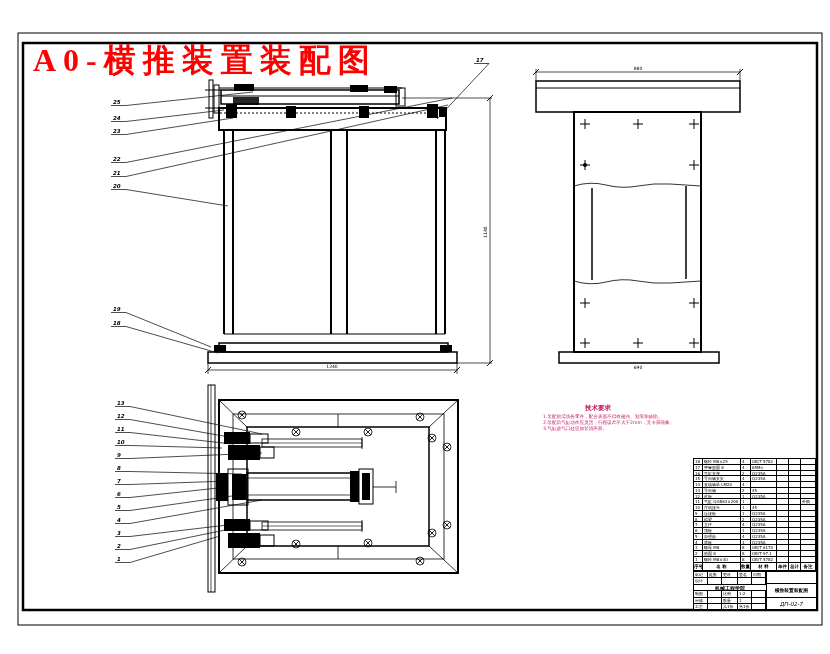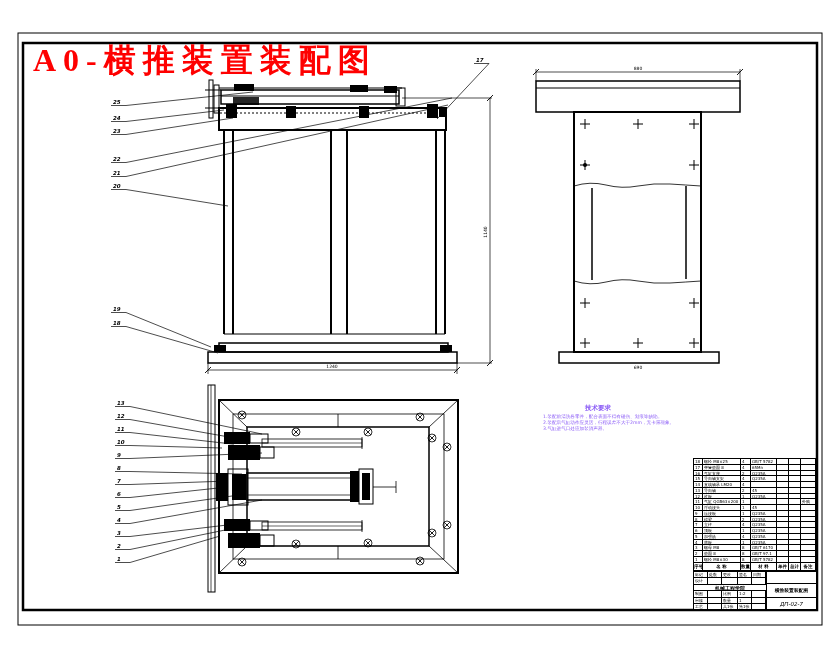--- a/index.html
+++ b/index.html
@@ -4,21 +4,21 @@
 <style>
   * { margin:0; padding:0; box-sizing:border-box; }
   html,body { background:#fff; }
   #sheet { position:relative; width:830px; height:654px; background:#fff; overflow:hidden;
            font-family:"DejaVu Sans", sans-serif; }
   #cad { position:absolute; left:0; top:0; }
   #main-title { position:absolute; left:33px; top:44px; color:#fe0000;
     font-family:"Liberation Serif", serif; font-weight:bold; font-size:32px;
     letter-spacing:7px; white-space:nowrap; line-height:1; }
   
-  #notes { position:absolute; left:543px; top:404px; width:160px; color:#8b5cf6; }
+  #notes { position:absolute; left:543px; top:404px; width:160px; color:#be185d; }
   #notes .nh { width:110px; text-align:center; font-size:6.5px; font-weight:bold; margin-bottom:1px;}
   #notes .nl { font-size:4.6px; line-height:6px; white-space:nowrap; }
   
   #bom-wrap { position:absolute; left:693px; top:458px; width:124px; height:152px;
     border:1px solid #000; display:flex; flex-direction:column; background:#fff; }
   #bom-table { display:flex; flex-direction:column; }
   .bom-row { display:grid; grid-template-columns:9px 38px 10px 26px 12px 12px 15px;
     height:5.78px; border-bottom:0.5px solid #000; }
   .bom-cell { font-size:4px; line-height:5.6px; overflow:hidden; white-space:nowrap;
     border-right:0.5px solid #000; padding-left:1px; color:#000; }

